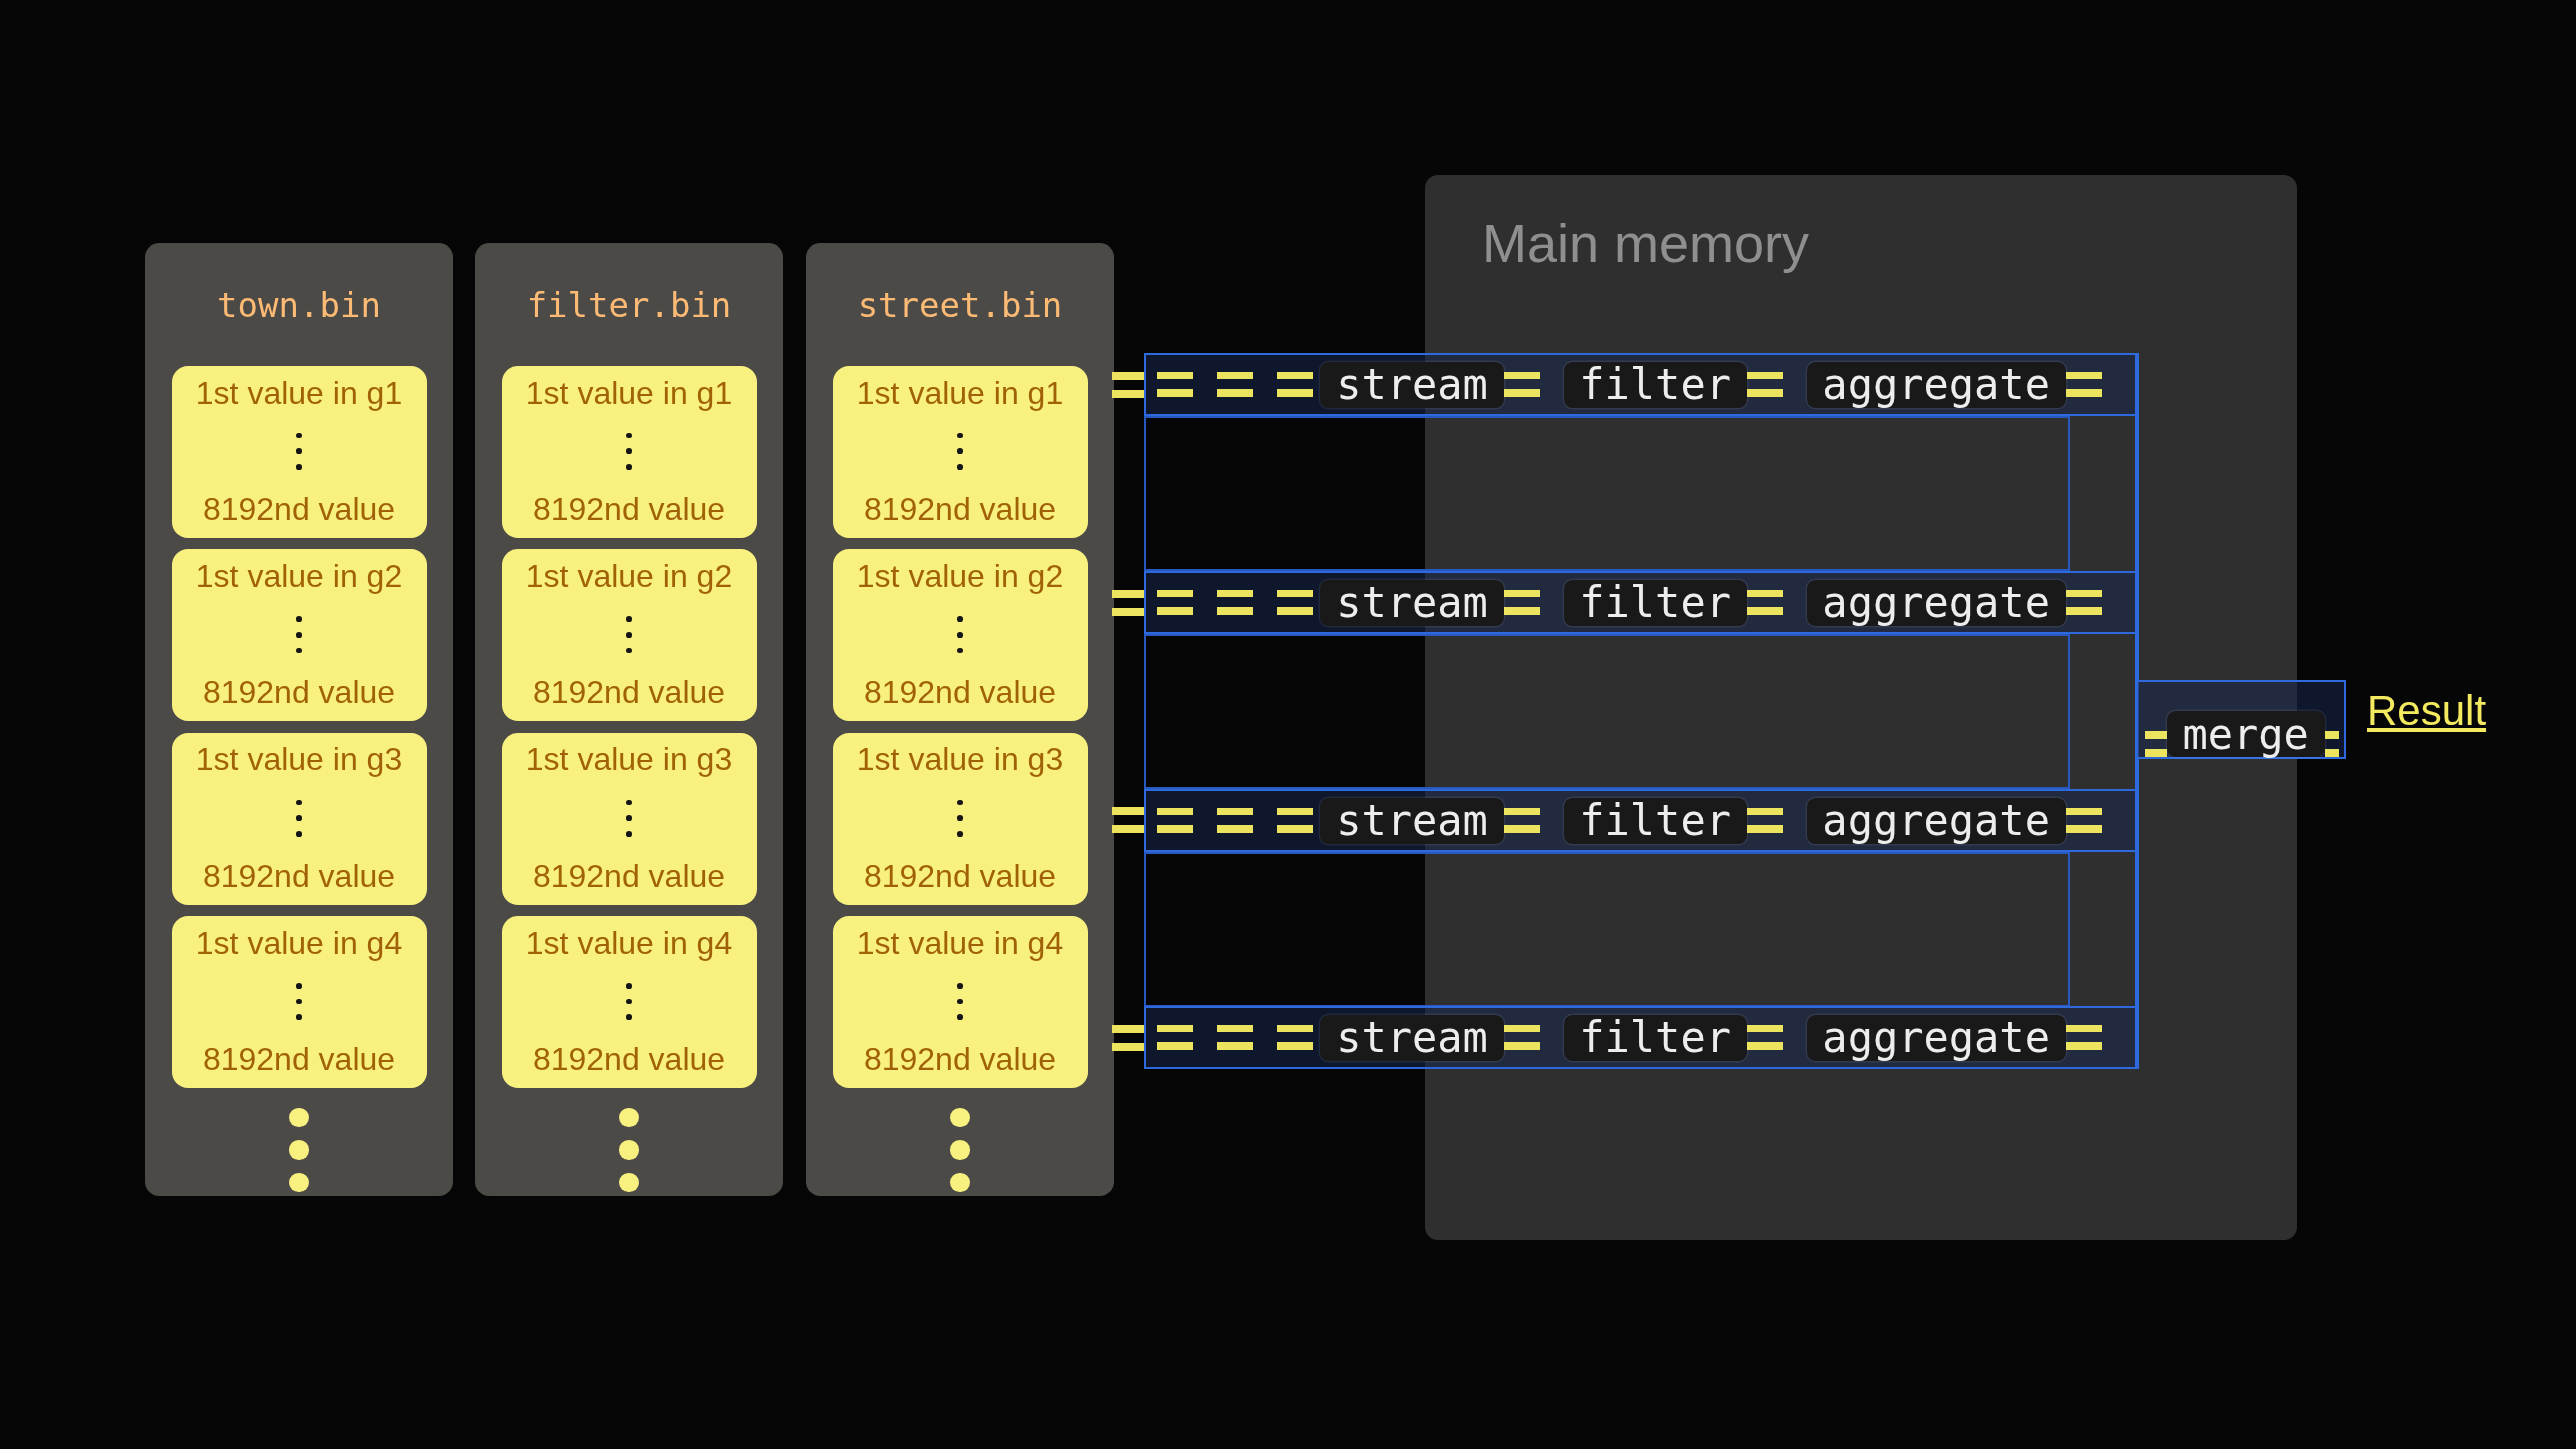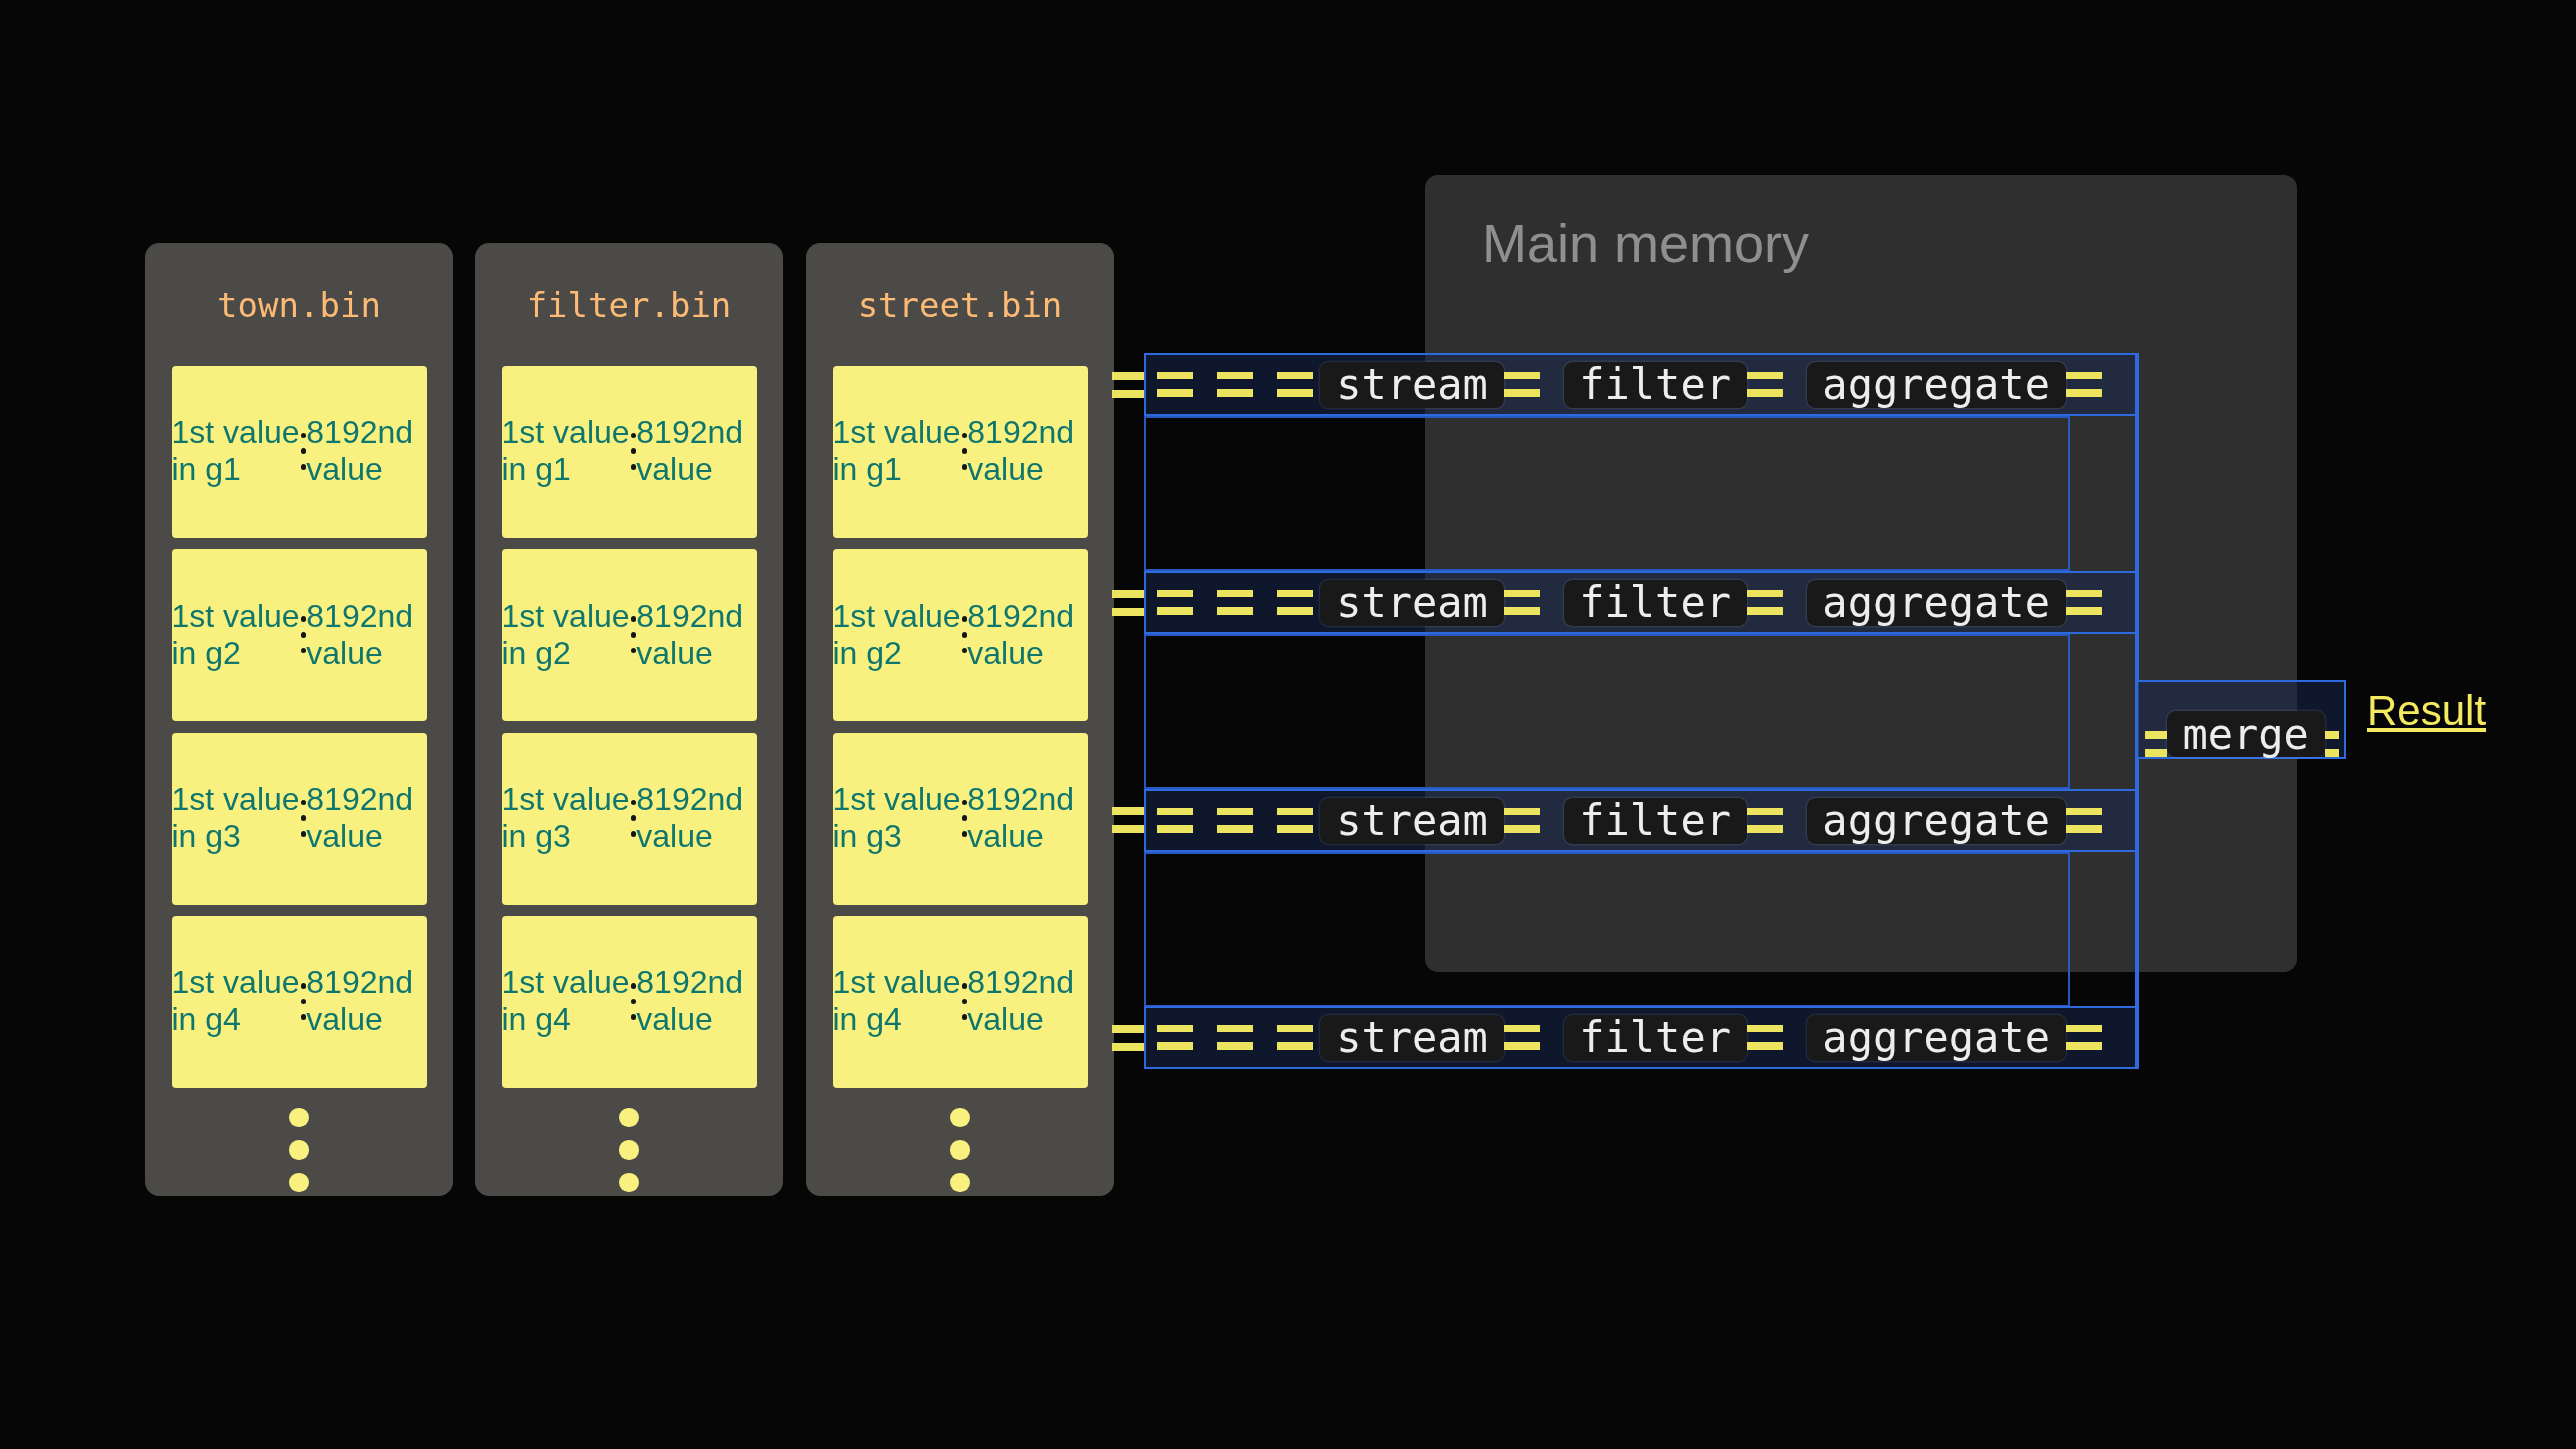--- a/index.html
+++ b/index.html
@@ -20,30 +20,30 @@
   .stage{position:relative;width:2576px;height:1449px;background:var(--background);
          overflow:hidden;font-family:"Liberation Sans",sans-serif;}
 
   
   .file-col{position:absolute;top:243px;width:308px;height:953px;
             background:var(--file-box);border-radius:14.3px;}
   .file-title{height:123px;display:flex;align-items:center;justify-content:center;
               font-family:"DejaVu Sans Mono",monospace;font-size:34px;font-weight:500;
               color:#fdba74;}
   .cells{display:flex;flex-direction:column;gap:11.4px;padding:0 26.5px;}
-  .cell{height:172px;background:var(--cell-yellow);border-radius:4px;
-        display:flex;align-items:center;justify-content:space-between;
-        padding:8.6px 0 10px;color:#0f766e;font-size:32px;}
+  .cell{height:172px;background:var(--cell-yellow);border-radius:16px;
+        display:flex;flex-direction:column;align-items:center;justify-content:space-between;
+        padding:8.6px 0 10px;color:#a16207;font-size:32px;}
   .vdots{display:flex;flex-direction:column;gap:10px;}
   .vdots i{width:5.7px;height:5.7px;border-radius:50%;background:#151515;}
   .col-ellipsis{display:flex;flex-direction:column;align-items:center;gap:13px;margin-top:20px;}
   .col-ellipsis i{width:19.3px;height:19.3px;border-radius:50%;background:var(--cell-yellow);}
 
   
-  .main-memory{position:absolute;left:1425px;top:175px;width:872px;height:797px;
+  .main-memory{position:absolute;left:1425px;top:175px;width:872px;height:1065px;
                background:var(--memory-box);border-radius:13px;}
   .mm-title{margin:37px 0 0 57px;font-size:54px;font-weight:400;color:#8f8f8f;}
 
   
   .gap-rect{position:absolute;left:1144px;width:926px;height:155px;
             border:2.1px solid var(--gap-blue);}
   .pipeline{position:absolute;left:1144px;width:995px;height:63px;
             border:2.9px solid var(--pipe-blue);background:var(--band-fill);
             display:flex;align-items:center;padding:0 11.4px;}
   .dashes{height:26px;}

